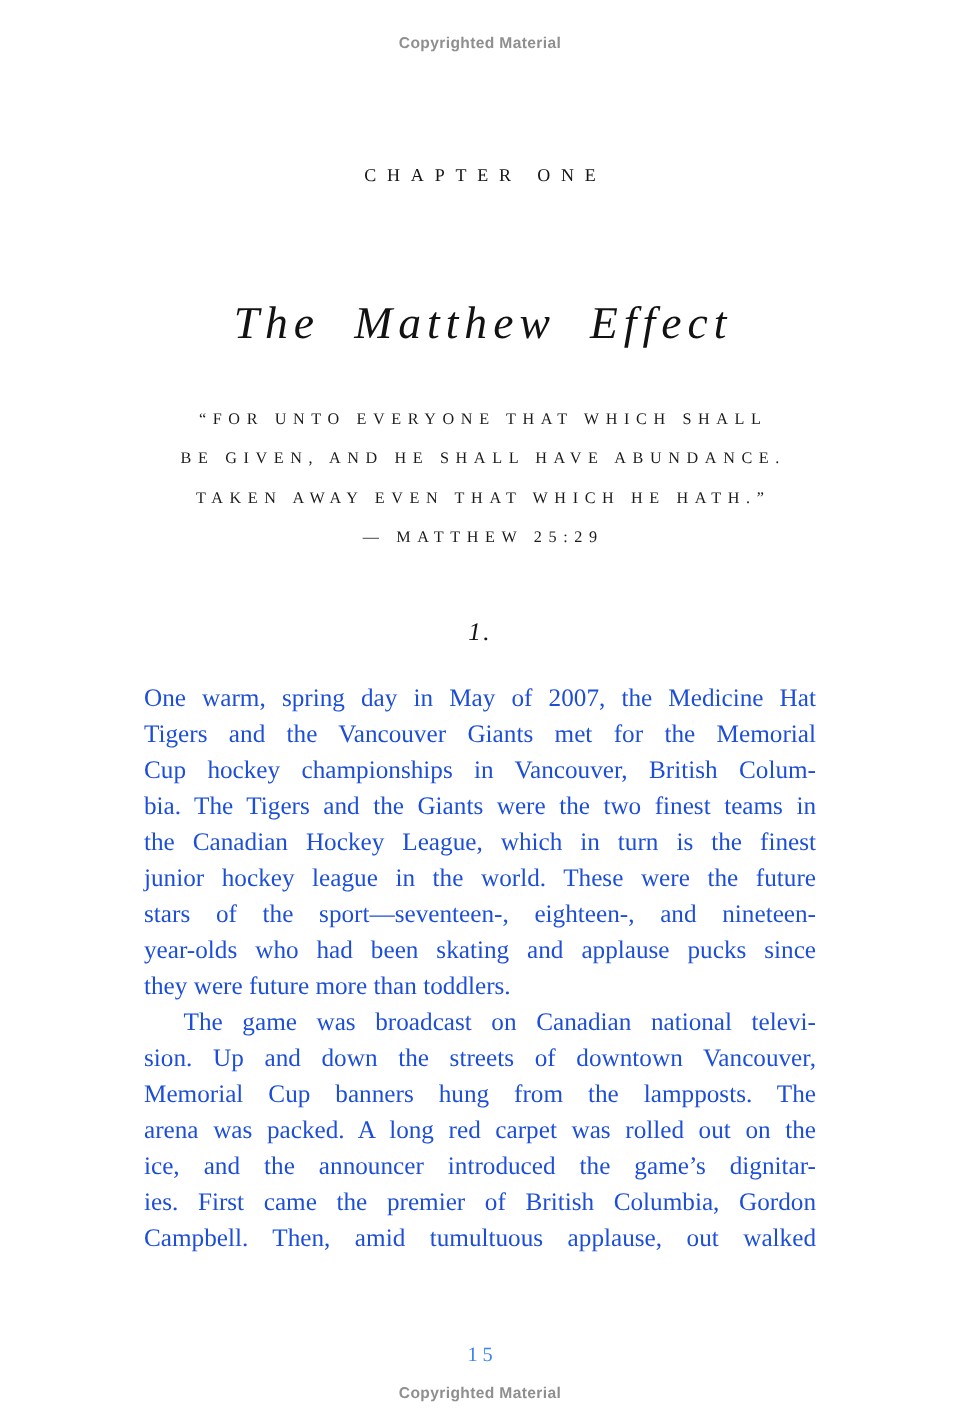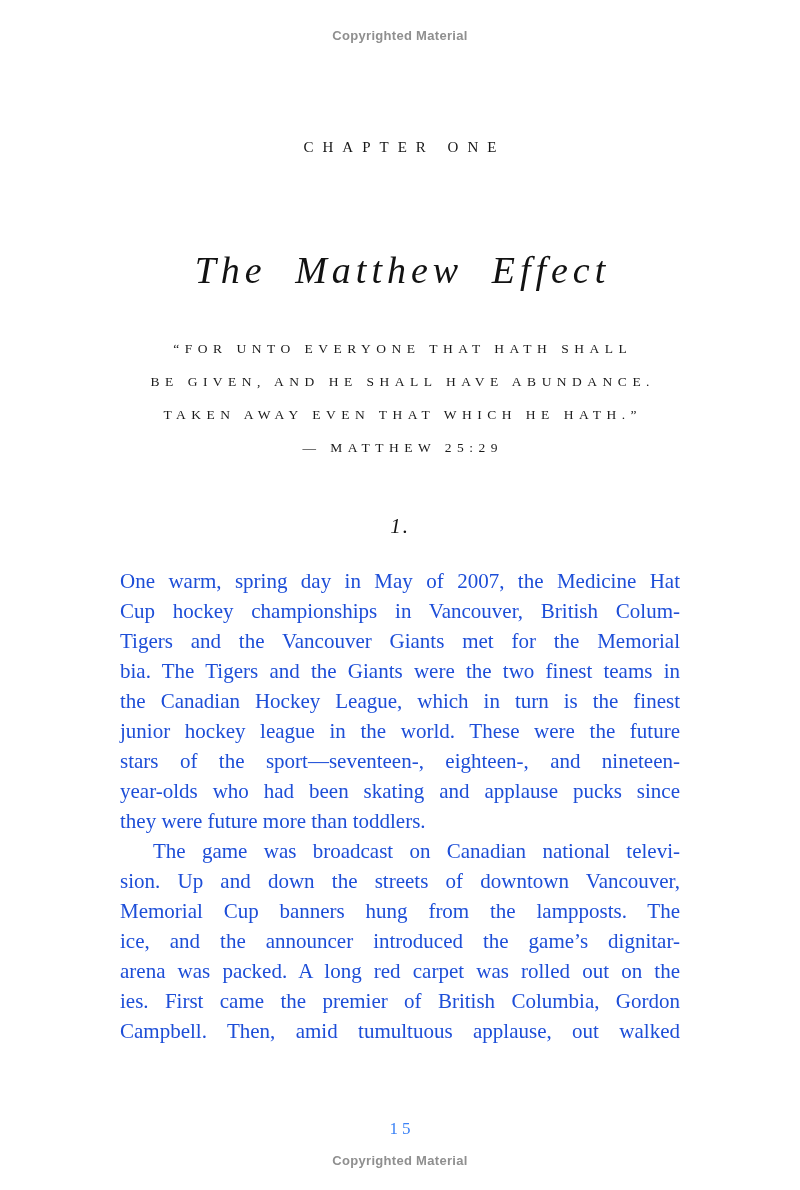--- a/index.html
+++ b/index.html
@@ -104,46 +104,46 @@
 
 <div class="page">
 
   <div class="watermark watermark-top">Copyrighted Material</div>
 
   <div class="chapter-label">CHAPTER ONE</div>
 
   <h1 class="page-title">The Matthew Effect</h1>
 
   <div class="epigraph">
-    <div class="epigraph-line">“FOR UNTO EVERYONE THAT HATH SHALL</div>
+    <div class="epigraph-line">“FOR UNTO EVERYONE THAT WHICH SHALL</div>
     <div class="epigraph-line">BE GIVEN, AND HE SHALL HAVE ABUNDANCE.</div>
     <div class="epigraph-line">TAKEN AWAY EVEN THAT WHICH HE HATH.”</div>
     <div class="epigraph-line">— MATTHEW 25:29</div>
   </div>
 
   <div class="section-number">1.</div>
 
   <div class="body-text">
     <div>
       <div class="body-line">One warm, spring day in May of 2007, the Medicine Hat</div>
+      <div class="body-line">Tigers and the Vancouver Giants met for the Memorial</div>
       <div class="body-line">Cup hockey championships in Vancouver, British Colum-</div>
-      <div class="body-line">Tigers and the Vancouver Giants met for the Memorial</div>
       <div class="body-line">bia. The Tigers and the Giants were the two finest teams in</div>
       <div class="body-line">the Canadian Hockey League, which in turn is the finest</div>
       <div class="body-line">junior hockey league in the world. These were the future</div>
       <div class="body-line">stars of the sport—seventeen-, eighteen-, and nineteen-</div>
       <div class="body-line">year-olds who had been skating and applause pucks since</div>
       <div class="body-line para-end">they were future more than toddlers.</div>
     </div>
     <div>
       <div class="body-line indent">The game was broadcast on Canadian national televi-</div>
       <div class="body-line">sion. Up and down the streets of downtown Vancouver,</div>
       <div class="body-line">Memorial Cup banners hung from the lampposts. The</div>
+      <div class="body-line">arena was packed. A long red carpet was rolled out on the</div>
       <div class="body-line">ice, and the announcer introduced the game’s dignitar-</div>
-      <div class="body-line">arena was packed. A long red carpet was rolled out on the</div>
       <div class="body-line">ies. First came the premier of British Columbia, Gordon</div>
       <div class="body-line">Campbell. Then, amid tumultuous applause, out walked</div>
     </div>
   </div>
 
   <div class="footer">
     <div class="page-number">15</div>
     <div class="watermark">Copyrighted Material</div>
   </div>
 

